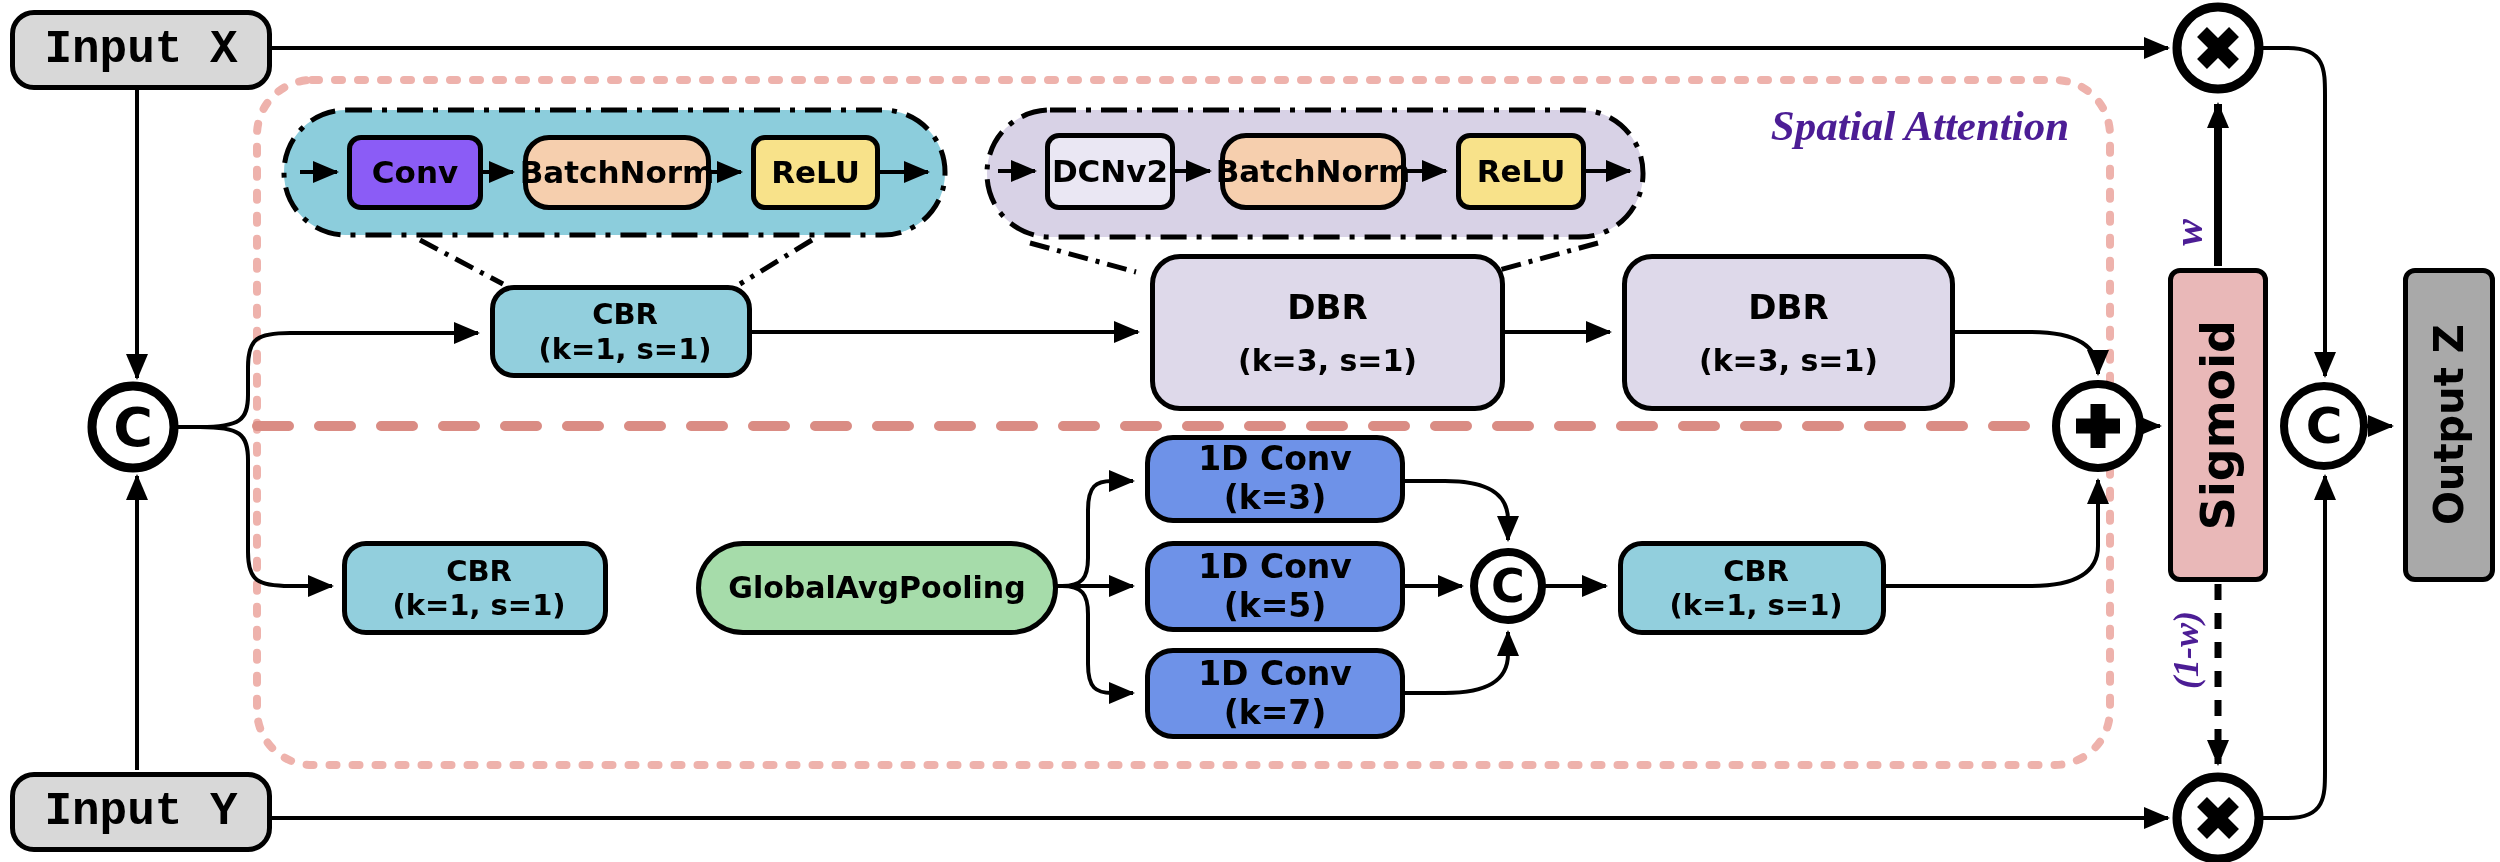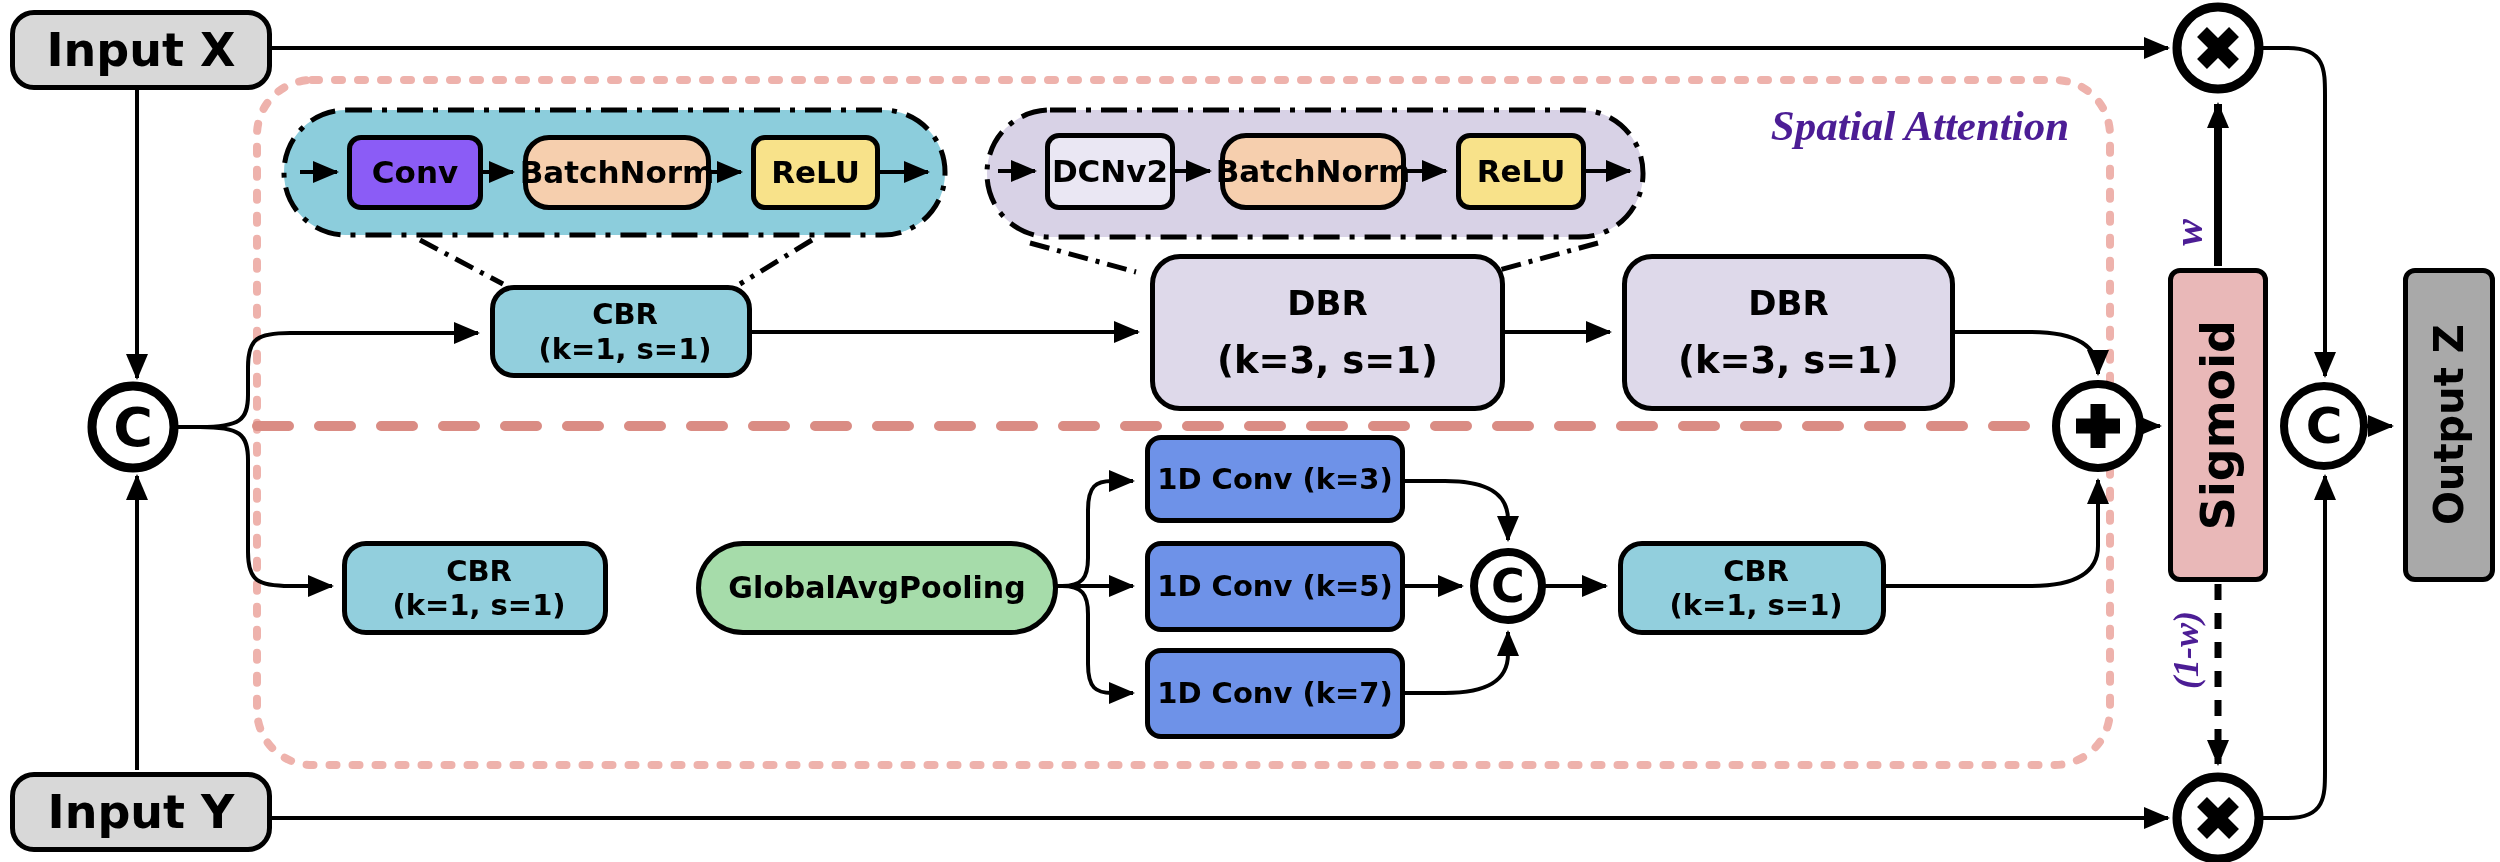--- a/index.html
+++ b/index.html
@@ -7,27 +7,27 @@
          font-family:"DejaVu Sans","Liberation Sans",sans-serif;}
   #wires{position:absolute;left:0;top:0;width:2500px;height:862px;}
   .box{position:absolute;box-sizing:border-box;border:5px solid #000;display:flex;
        flex-direction:column;align-items:center;justify-content:center;text-align:center;
        font-weight:bold;color:#000;line-height:1.18;}
   .lbl{position:absolute;display:flex;align-items:center;justify-content:center;
        font-family:"Liberation Serif","DejaVu Serif",serif;font-weight:bold;font-style:italic;color:#4c1d95;}
   .glyph{position:absolute;display:flex;align-items:center;justify-content:center;
          font-weight:bold;color:#000;}
   .vtext{transform:rotate(-90deg);white-space:nowrap;}
-  .gray{background:#d8d8d8;border-radius:24px;font-size:46px;}
+  .gray{background:#d8d8d8;border-radius:24px;font-size:46px;font-family:Liberation Mono, monospace;}
   .teal-sm{border-radius:14px;font-size:31px;border-width:5px;}
   .pill-box{font-size:31px;border-width:5px;}
   .cbr{background:#92cfdd;border-radius:24px;font-size:29px;padding-left:8px;}
   .dbr{background:#ded9ea;border-radius:30px;gap:16px;}
-  .dbr .l1{font-size:34px;} .dbr .l2{font-size:37px;}
-  .blue1d{background:#6e92e8;border-radius:16px;font-size:29px;}
+  .dbr .l1{font-size:34px;} .dbr .l2{font-size:30px;}
+  .blue1d{background:#6e92e8;border-radius:28px;font-size:33px;}
 </style>
 </head>
 <body>
 
 <div id="stage">
 
   <svg id="wires" viewBox="0 0 2500 862">
     <defs>
       <marker id="ah" markerUnits="userSpaceOnUse" markerWidth="26" markerHeight="22" refX="24" refY="11" orient="auto">
         <path d="M0,0 L26,11 L0,22 Z" fill="#000"></path>

